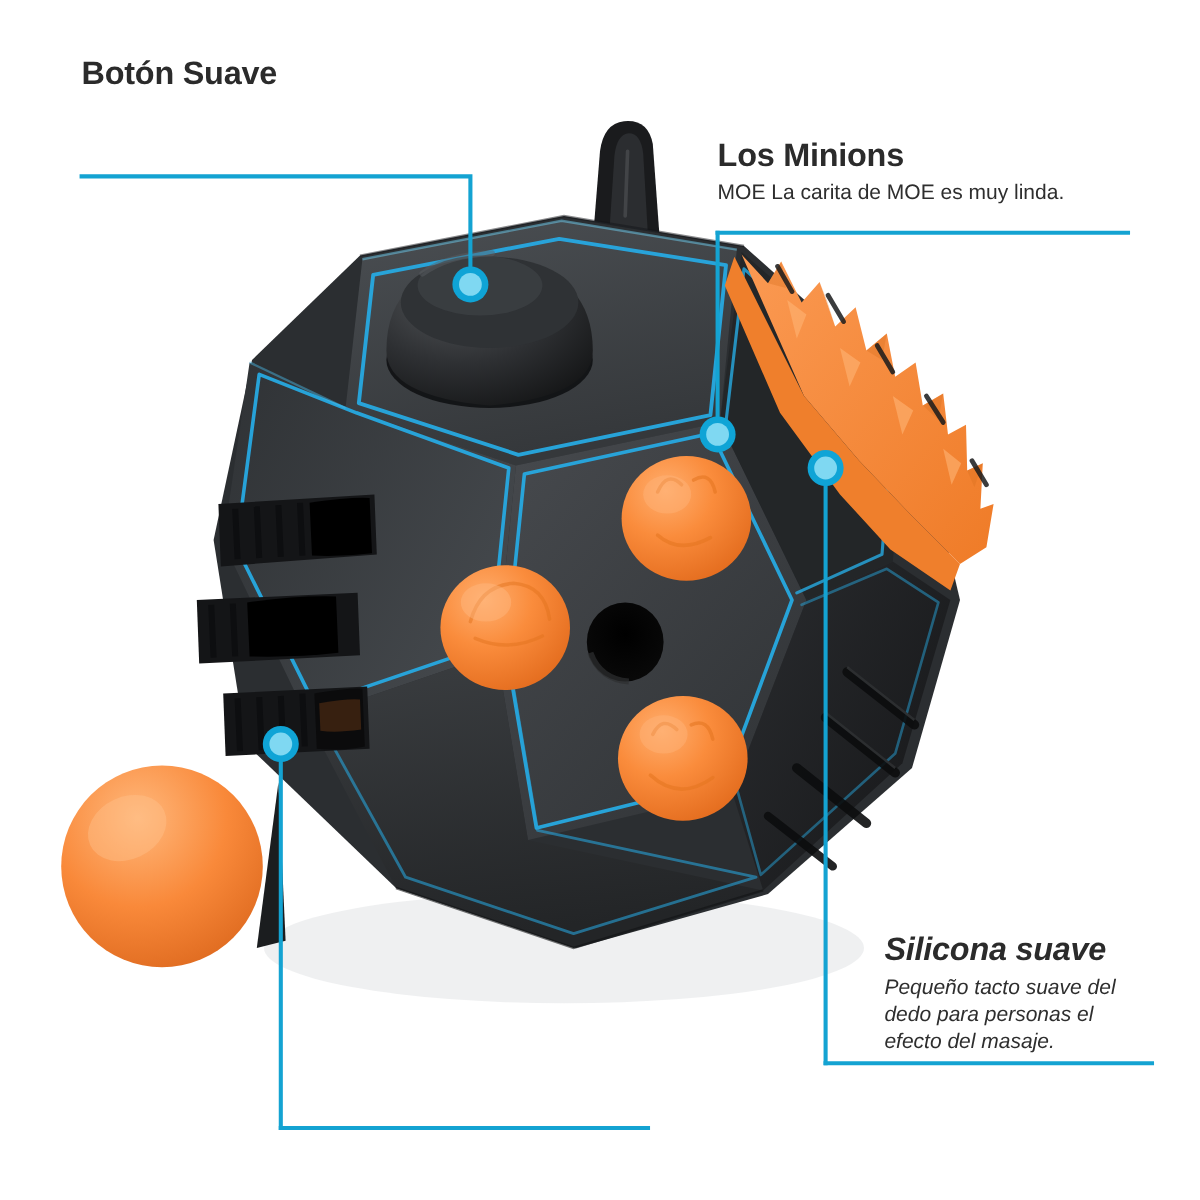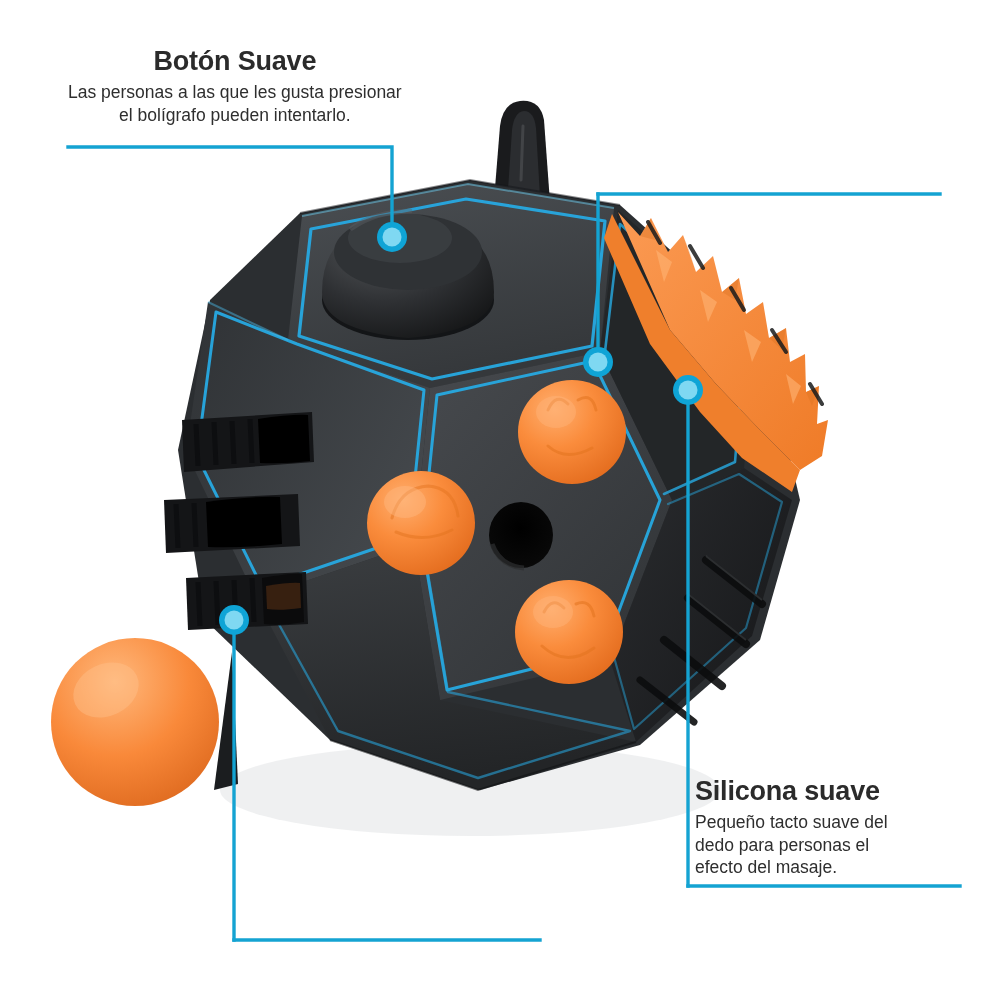--- a/index.html
+++ b/index.html
@@ -15,23 +15,23 @@
   .callout{position:absolute;}
   .callout .c-title{
     font-size:27px;font-weight:bold;color:#2b2b2b;
     letter-spacing:-0.2px;line-height:1.12;white-space:nowrap;
   }
   .callout .c-desc{
     font-size:17.5px;color:#2e2e2e;line-height:1.28;
     margin-top:5px;white-space:pre-line;
   }
 
-  #callout-boton{left:68px;top:46px;text-align:center;}
+  #callout-boton{left:68px;top:46px;}
   #callout-minions{left:598px;top:114px;}
-  #callout-silicona{left:695px;top:776px;}
+  #callout-silicona{left:737px;top:776px;font-style:italic;}
   #callout-bloque{left:240px;top:850px;}
 
   
   #lines{position:absolute;left:0;top:0;width:1000px;height:1000px;}
 
   
   #product{position:absolute;left:0;top:0;width:1000px;height:1000px;}
 </style>
 </head>
 <body>
@@ -302,25 +302,25 @@
       </g>
       <g>
         <circle cx="234" cy="620" r="15" fill="#0fa4d6"></circle>
         <circle cx="234" cy="620" r="9.5" fill="#7fd8f2"></circle>
       </g>
     </g>
   </svg>
 
   <div class="callout" id="callout-boton">
     <div class="c-title">Botón Suave</div>
-    <div class="c-desc">Las personas a las que les gusta presionar
-el bolígrafo pueden intentarlo.</div>
   </div>
 
   <div class="callout" id="callout-minions">
+    <div class="c-title">Los Minions</div>
+    <div class="c-desc">MOE La carita de MOE es muy linda.</div>
   </div>
 
   <div class="callout" id="callout-silicona">
     <div class="c-title">Silicona suave</div>
     <div class="c-desc">Pequeño tacto suave del
 dedo para personas el
 efecto del masaje.</div>
   </div>
 
 

